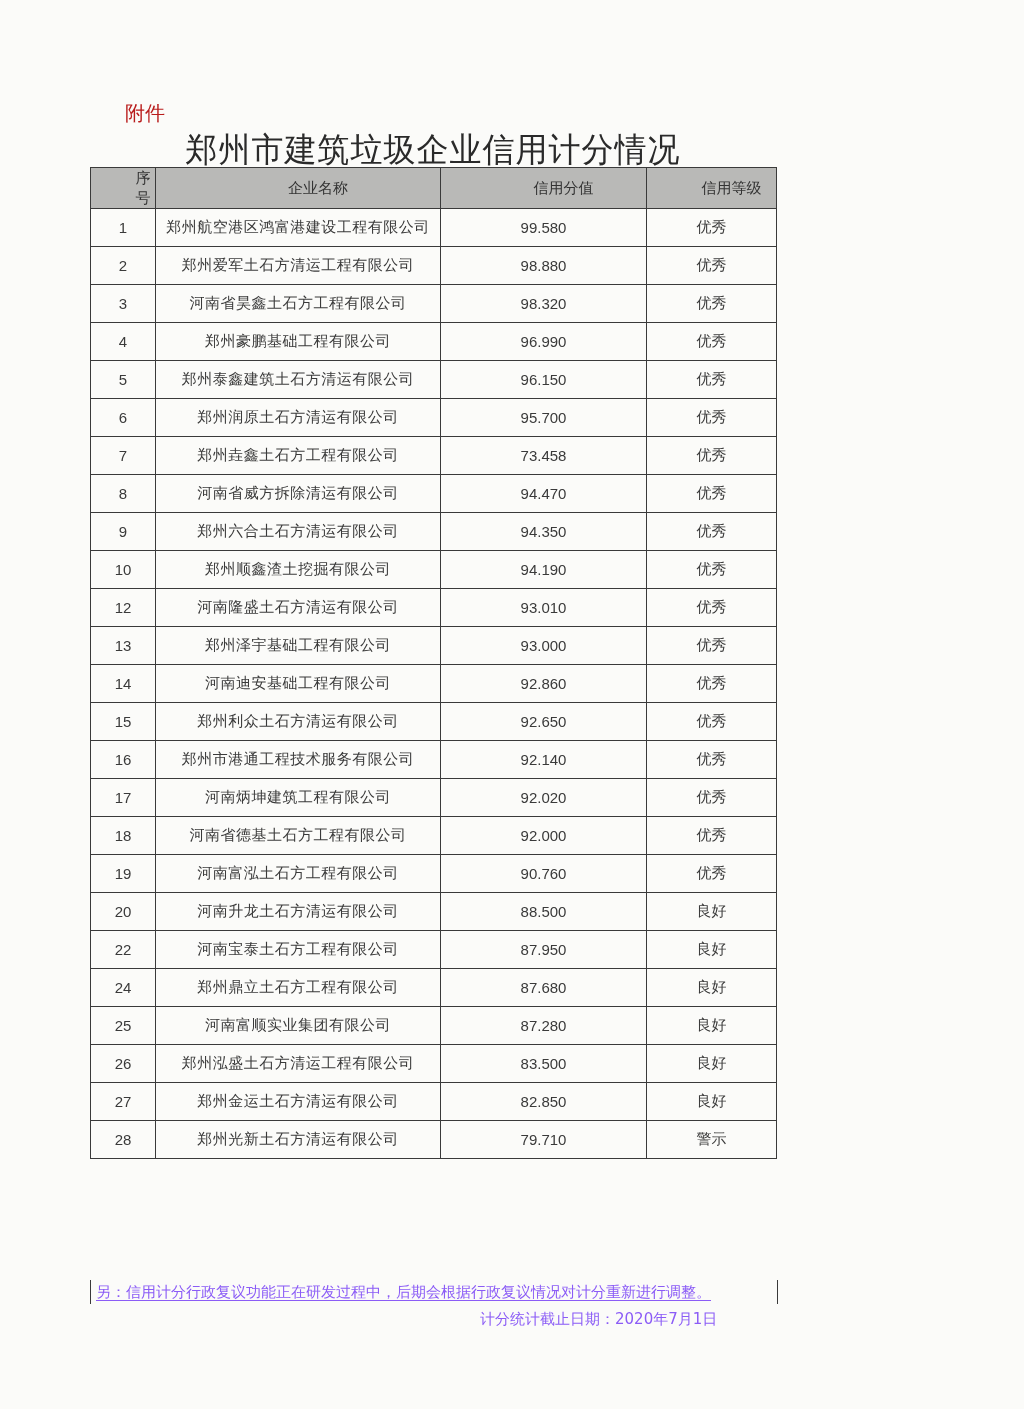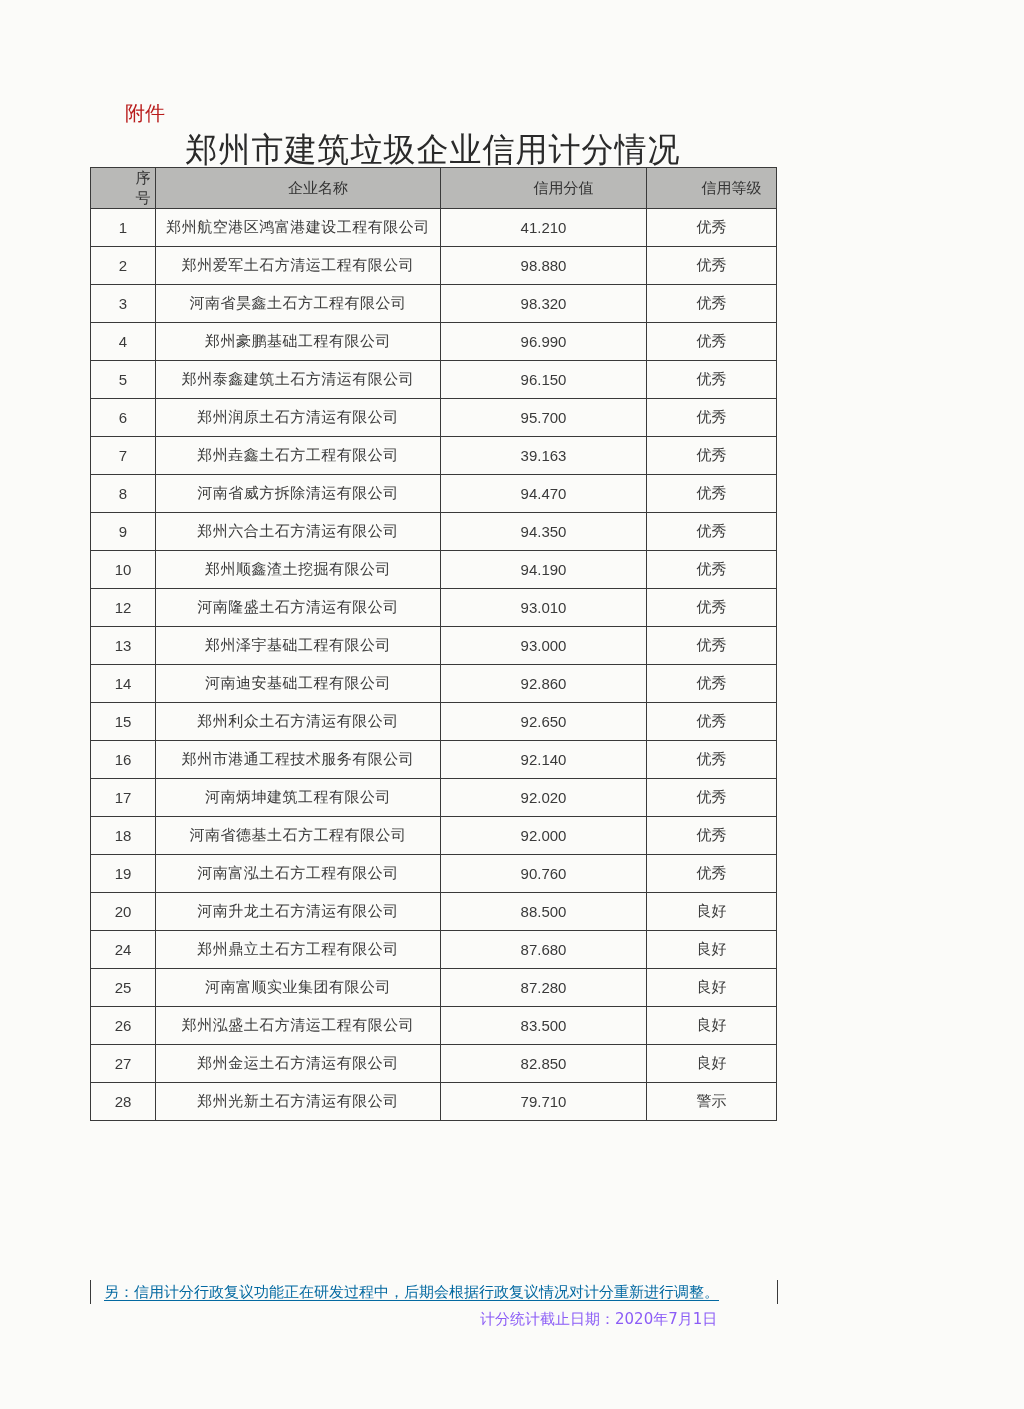--- a/index.html
+++ b/index.html
@@ -52,25 +52,25 @@
     td.grade { font-size: 15px; padding-top: 4px; font-family: Liberation Mono, monospace; }
     col.c1 { width: 65px; }
     col.c2 { width: 285px; }
     col.c3 { width: 206px; }
     col.c4 { width: 130px; }
     .note {
       position: absolute; left: 90px; top: 1280px; width: 688px;
       height: 24px; line-height: 24px;
       border-left: 1.6px solid #3a3a3a;
       border-right: 1.6px solid #3a3a3a;
-      font-size: 15px; color: #0369a1;
+      font-size: 15px; color: #8b5cf6;
       text-decoration: underline;
       text-decoration-thickness: 1px;
       text-underline-offset: 3px;
-      padding-left: 13px; box-sizing: border-box;
+      padding-left: 5px; box-sizing: border-box;
       white-space: nowrap;
     }
     .cutoff {
       position: absolute; left: 480px; top: 1310px;
       font-size: 15px; color: #8b5cf6;
     }
   </style>
 </head>
 <body>
 
@@ -89,21 +89,21 @@
       <th>序号</th>
       <th>企业名称</th>
       <th>信用分值</th>
       <th>信用等级</th>
     </tr>
   </thead>
   <tbody id="tbody">
       <tr>
         <td class="num">1</td>
         <td class="name">郑州航空港区鸿富港建设工程有限公司</td>
-        <td class="score">41.210</td>
+        <td class="score">99.580</td>
         <td class="grade">优秀</td>
       </tr>
       <tr>
         <td class="num">2</td>
         <td class="name">郑州爱军土石方清运工程有限公司</td>
         <td class="score">98.880</td>
         <td class="grade">优秀</td>
       </tr>
       <tr>
         <td class="num">3</td>
@@ -125,21 +125,21 @@
       </tr>
       <tr>
         <td class="num">6</td>
         <td class="name">郑州润原土石方清运有限公司</td>
         <td class="score">95.700</td>
         <td class="grade">优秀</td>
       </tr>
       <tr>
         <td class="num">7</td>
         <td class="name">郑州垚鑫土石方工程有限公司</td>
-        <td class="score">39.163</td>
+        <td class="score">73.458</td>
         <td class="grade">优秀</td>
       </tr>
       <tr>
         <td class="num">8</td>
         <td class="name">河南省威方拆除清运有限公司</td>
         <td class="score">94.470</td>
         <td class="grade">优秀</td>
       </tr>
       <tr>
         <td class="num">9</td>
@@ -198,20 +198,26 @@
       <tr>
         <td class="num">19</td>
         <td class="name">河南富泓土石方工程有限公司</td>
         <td class="score">90.760</td>
         <td class="grade">优秀</td>
       </tr>
       <tr>
         <td class="num">20</td>
         <td class="name">河南升龙土石方清运有限公司</td>
         <td class="score">88.500</td>
+        <td class="grade">良好</td>
+      </tr>
+      <tr>
+        <td class="num">22</td>
+        <td class="name">河南宝泰土石方工程有限公司</td>
+        <td class="score">87.950</td>
         <td class="grade">良好</td>
       </tr>
       <tr>
         <td class="num">24</td>
         <td class="name">郑州鼎立土石方工程有限公司</td>
         <td class="score">87.680</td>
         <td class="grade">良好</td>
       </tr>
       <tr>
         <td class="num">25</td>

